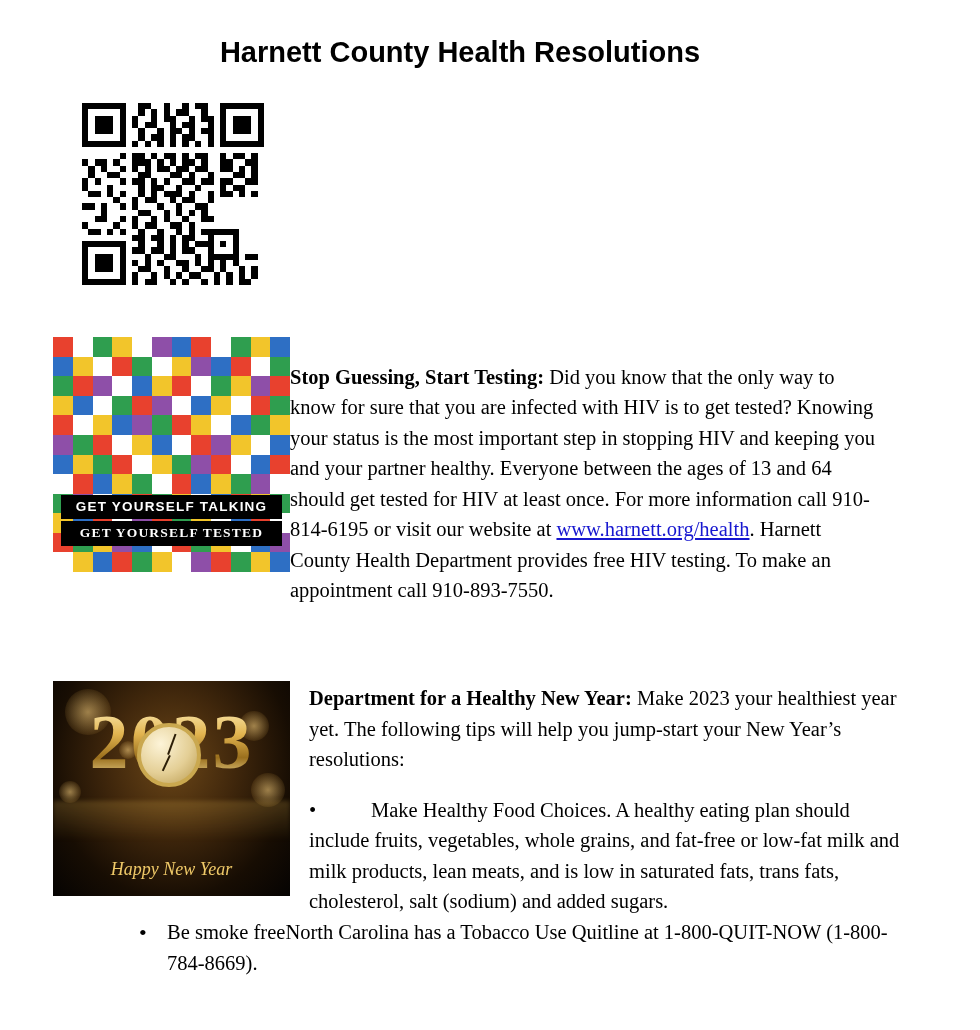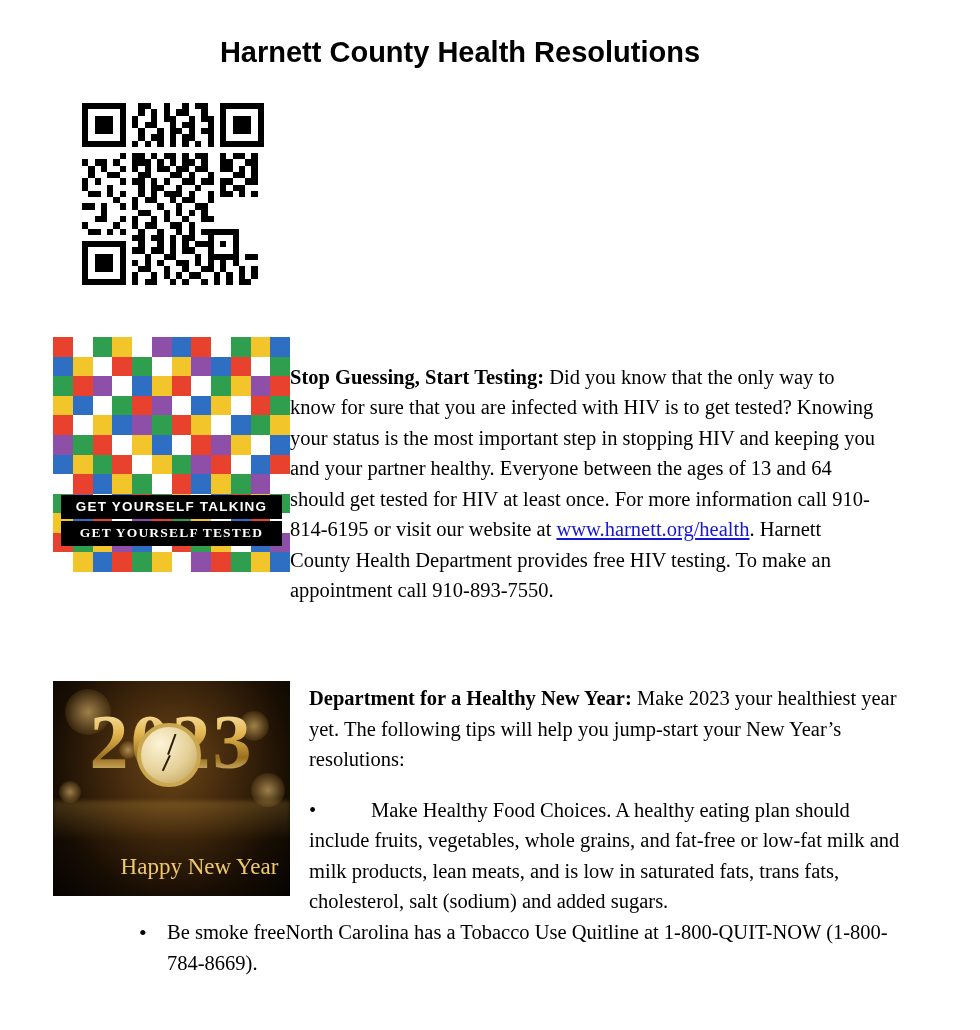--- a/index.html
+++ b/index.html
@@ -198,23 +198,23 @@
     background: linear-gradient(180deg, rgba(226,180,79,0.22) 0%, rgba(0,0,0,0) 100%);
     filter: blur(2px);
   }
   .ny-happy {
     position: absolute;
     bottom: 16px;
     left: 0;
     width: 100%;
     text-align: center;
     font-family: "Liberation Serif", serif;
-    font-size: 23px;
+    font-style: italic;
+    font-size: 18px;
     color: #efc968;
-    padding-left: 28px;
   }
 
   .ny-text {
     margin-left: 19px;
     width: 592px;
     font-size: 20.5px;
     line-height: 1.49;
     padding-top: 2px;
   }
   .tip-line {

